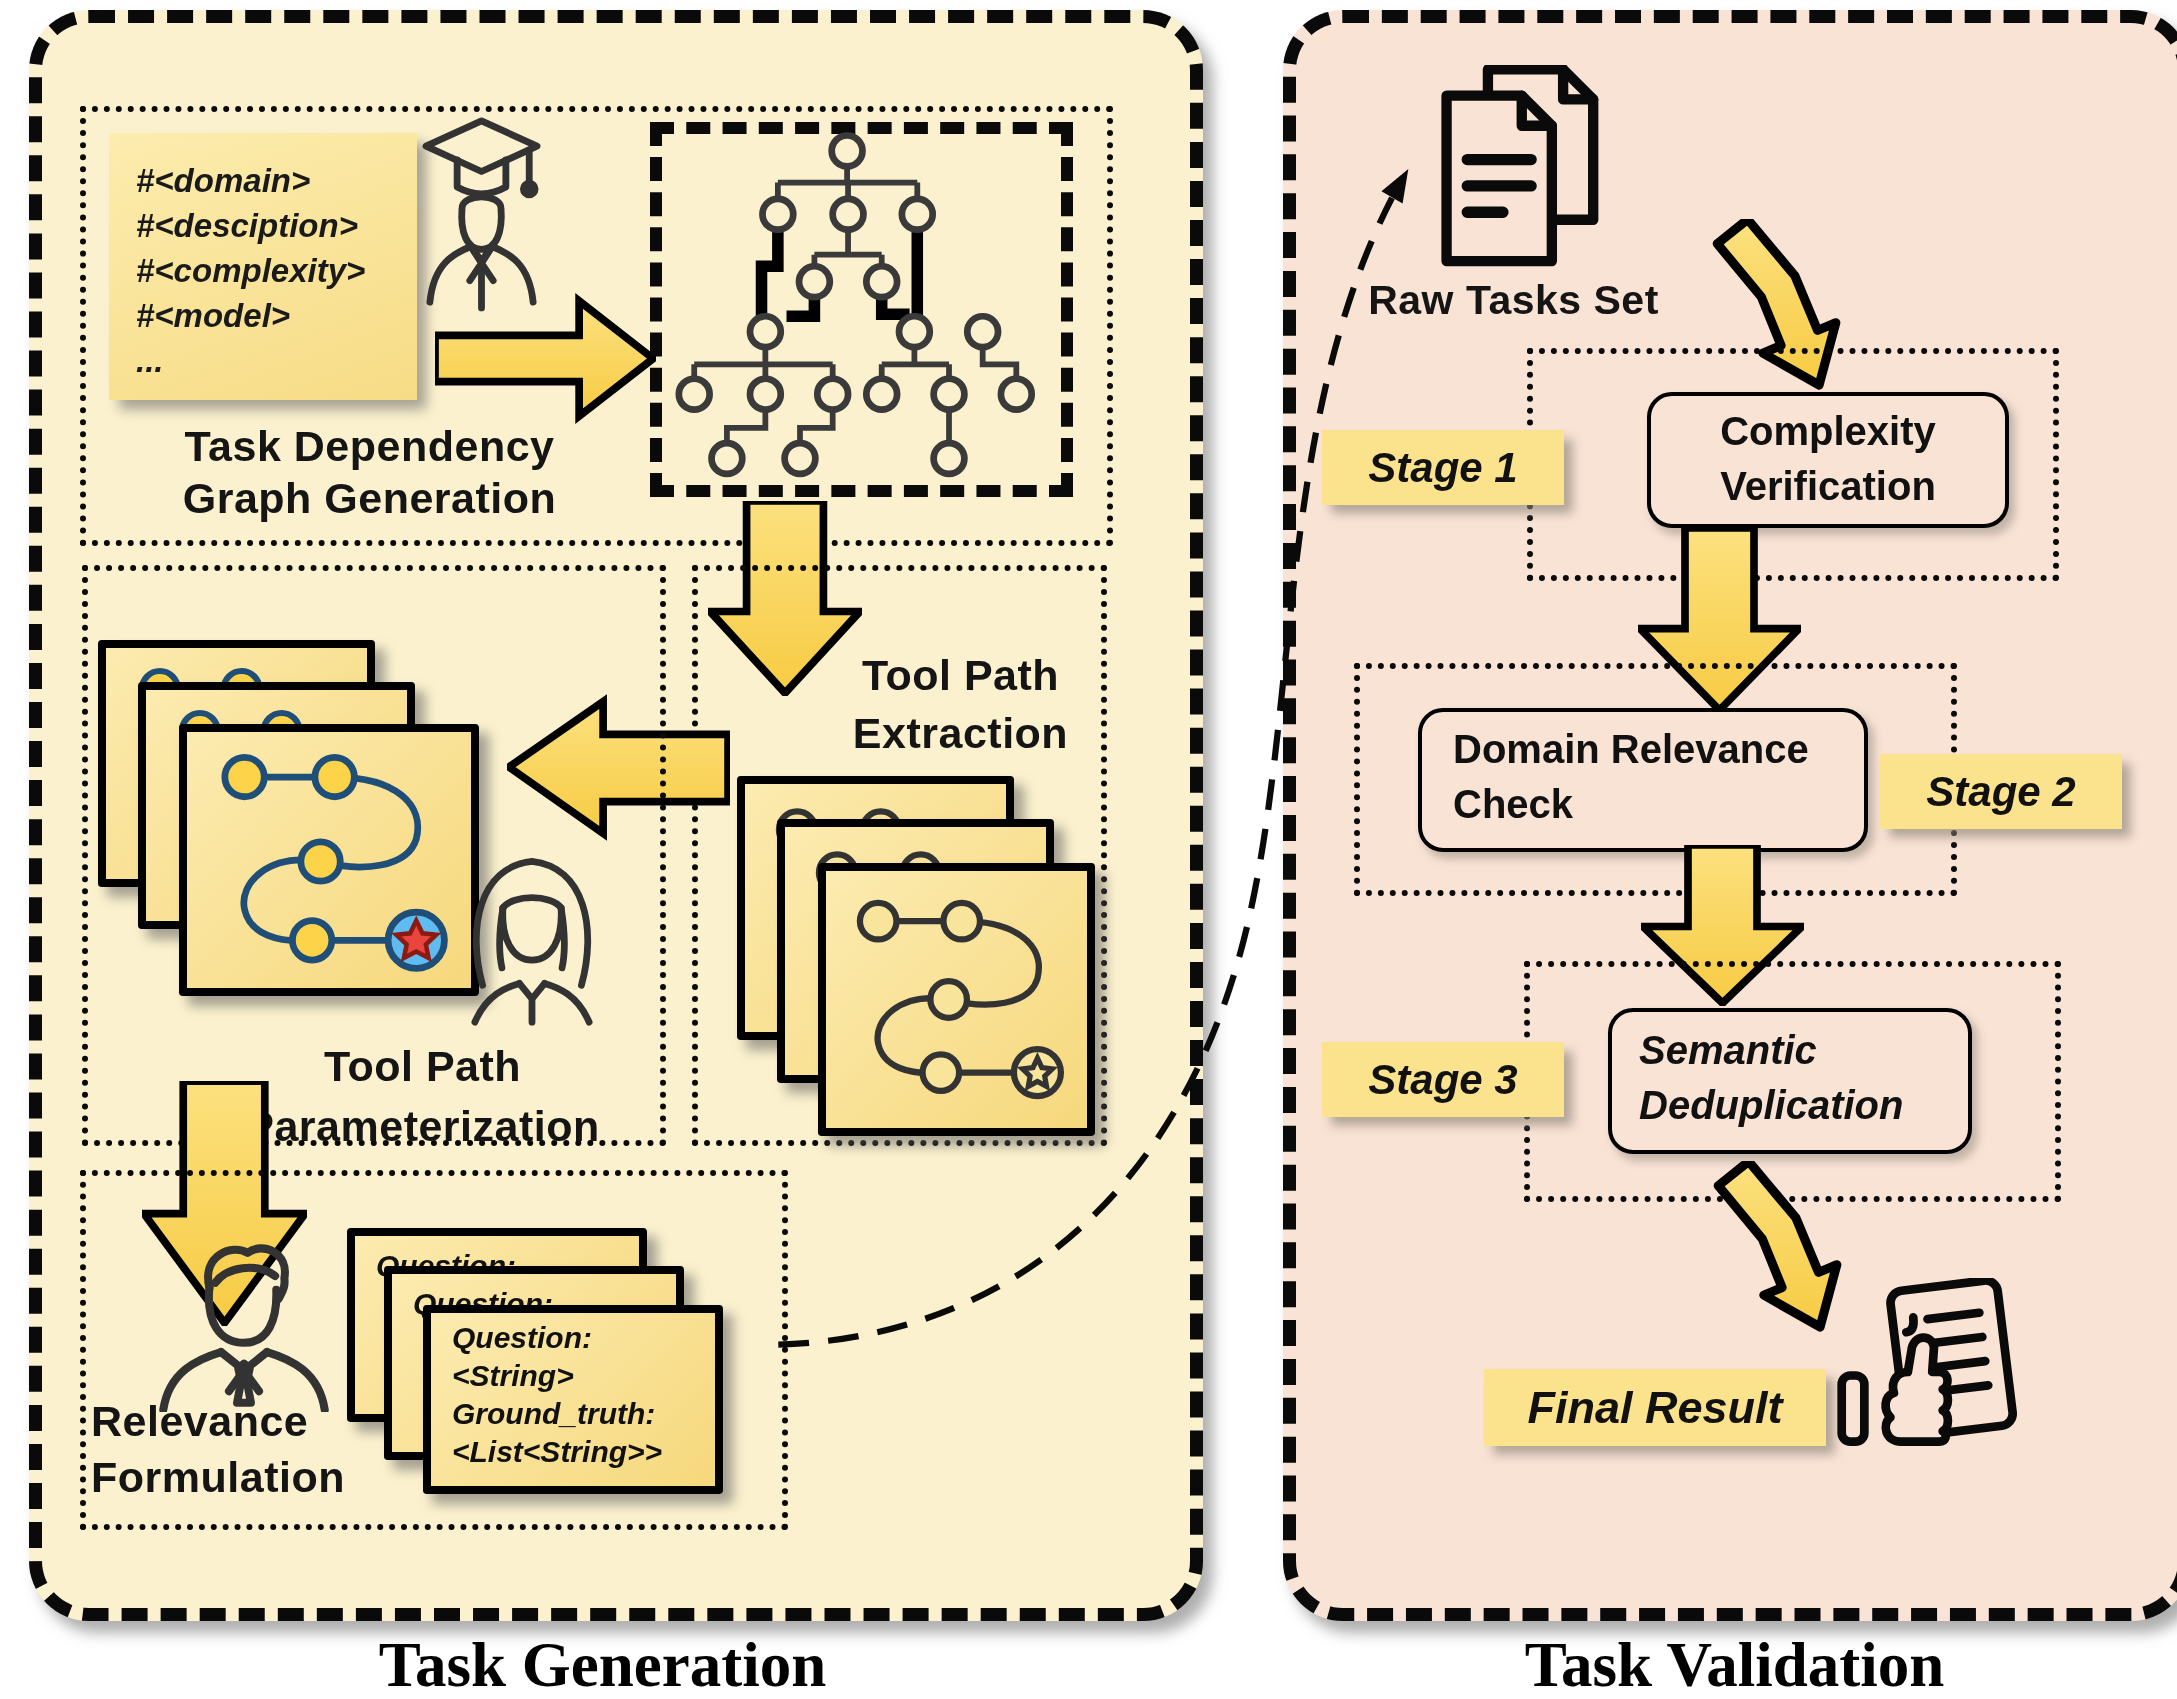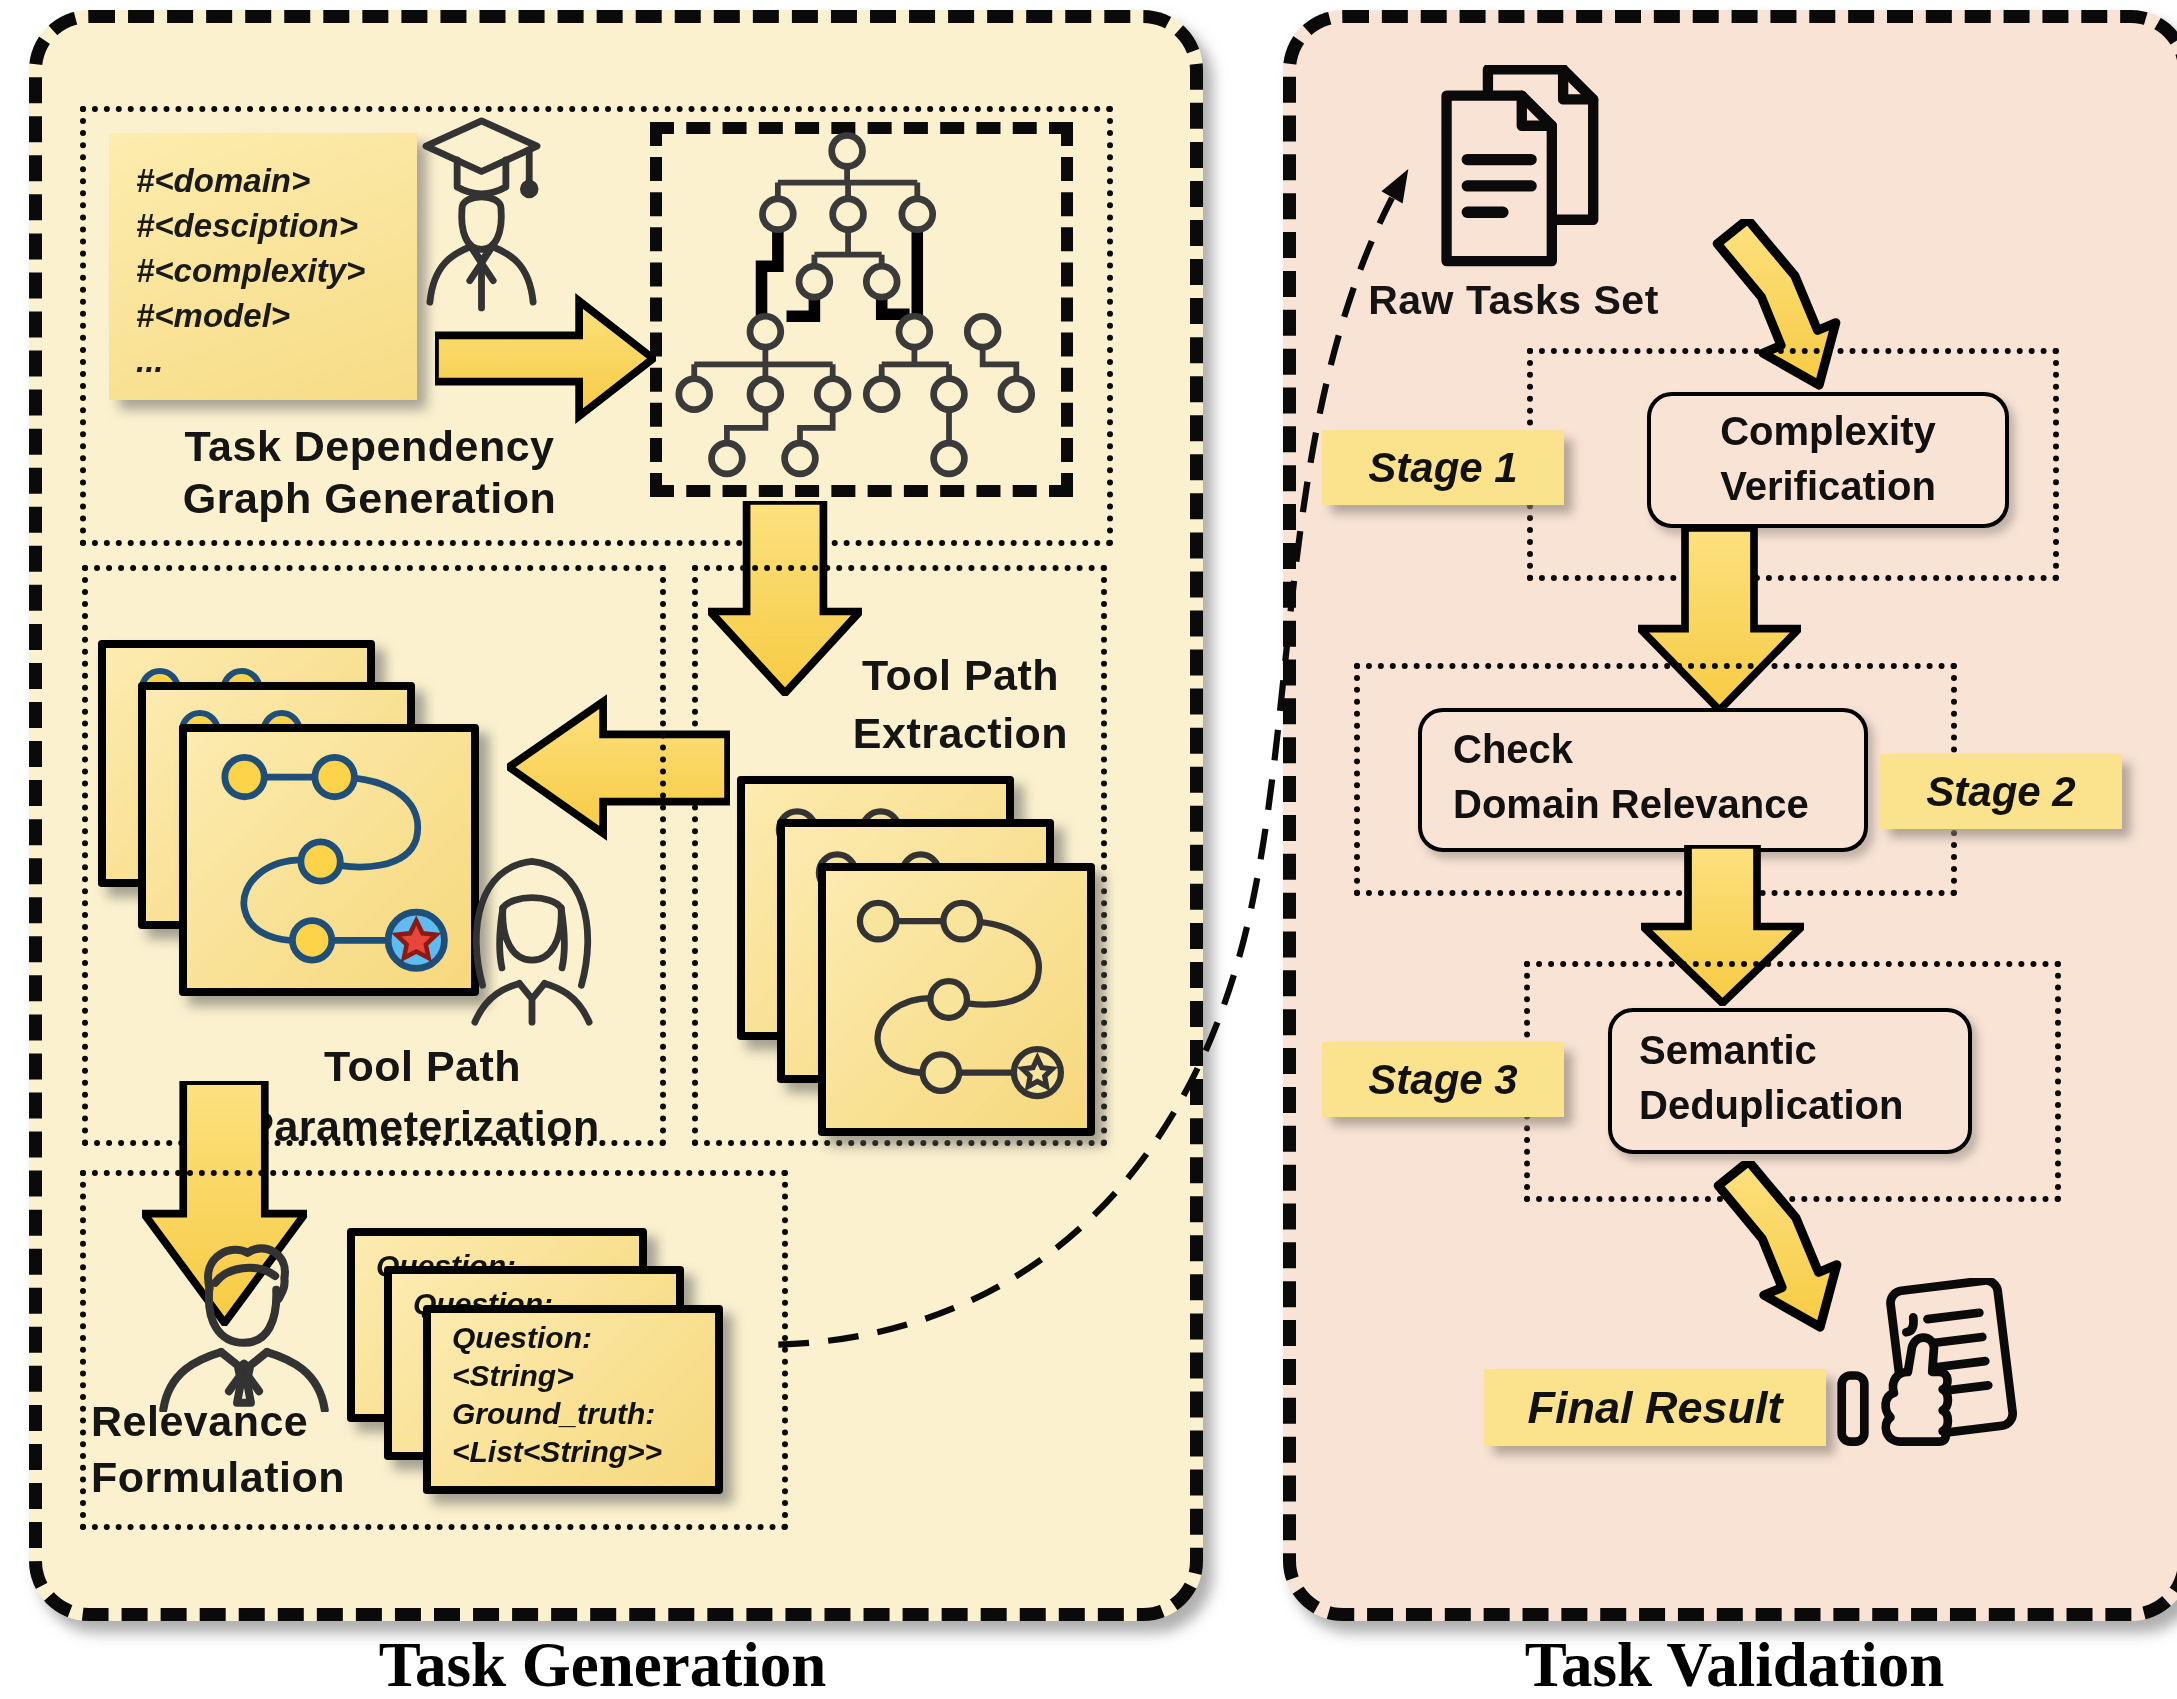--- a/index.html
+++ b/index.html
@@ -318,36 +318,36 @@
 
   <div class="abs" style="left:1638px;top:528px;">
     <svg width="163" height="184" viewBox="0 0 170 192">
       <polygon points="49,0 121,0 121,105 168,105 85,190 2,105 49,105" fill="url(#gy)" stroke="#000" stroke-width="8"></polygon>
     </svg>
   </div>
 
   <div class="dotbox" style="left:1354px;top:663px;width:591px;height:221px;"></div>
   <div class="stage-rect" style="left:1418px;top:708px;width:442px;height:136px;">
     <div class="t" style="text-align:left;padding:9.6px 0 0 31px;">
+      <div>Domain Relevance</div>
       <div>Check</div>
-      <div>Domain Relevance</div>
     </div>
   </div>
   <div class="stage-label" style="left:1880px;top:754px;width:242px;height:75px;">Stage 2</div>
 
   <div class="abs" style="left:1641px;top:845px;">
     <svg width="163" height="161" viewBox="0 0 170 168">
       <polygon points="49,0 121,0 121,85 168,85 85,165 2,85 49,85" fill="url(#gy)" stroke="#000" stroke-width="8"></polygon>
     </svg>
   </div>
 
   <div class="dotbox" style="left:1524px;top:961px;width:525px;height:229px;"></div>
   <div class="stage-label" style="left:1322px;top:1042px;width:242px;height:75px;">Stage 3</div>
   <div class="stage-rect" style="left:1608px;top:1008px;width:356px;height:138px;">
-    <div class="t" style="text-align:left;padding:10.6px 0 0 27px;">
+    <div class="t" style="text-align:left;padding:10.6px 0 0 27px;font-style:italic;">
       <div>Semantic</div>
       <div>Deduplication</div>
     </div>
   </div>
 
   <div class="abs" style="left:1700px;top:1161px;">
     <svg width="152" height="171" viewBox="0 0 100 112">
       <polygon points="32,0 63,37 78,73 90,68 79,109 42,88 54,83 41,51 12,16" fill="url(#gy)" stroke="#000" stroke-width="6" stroke-linejoin="round"></polygon>
     </svg>
   </div>

